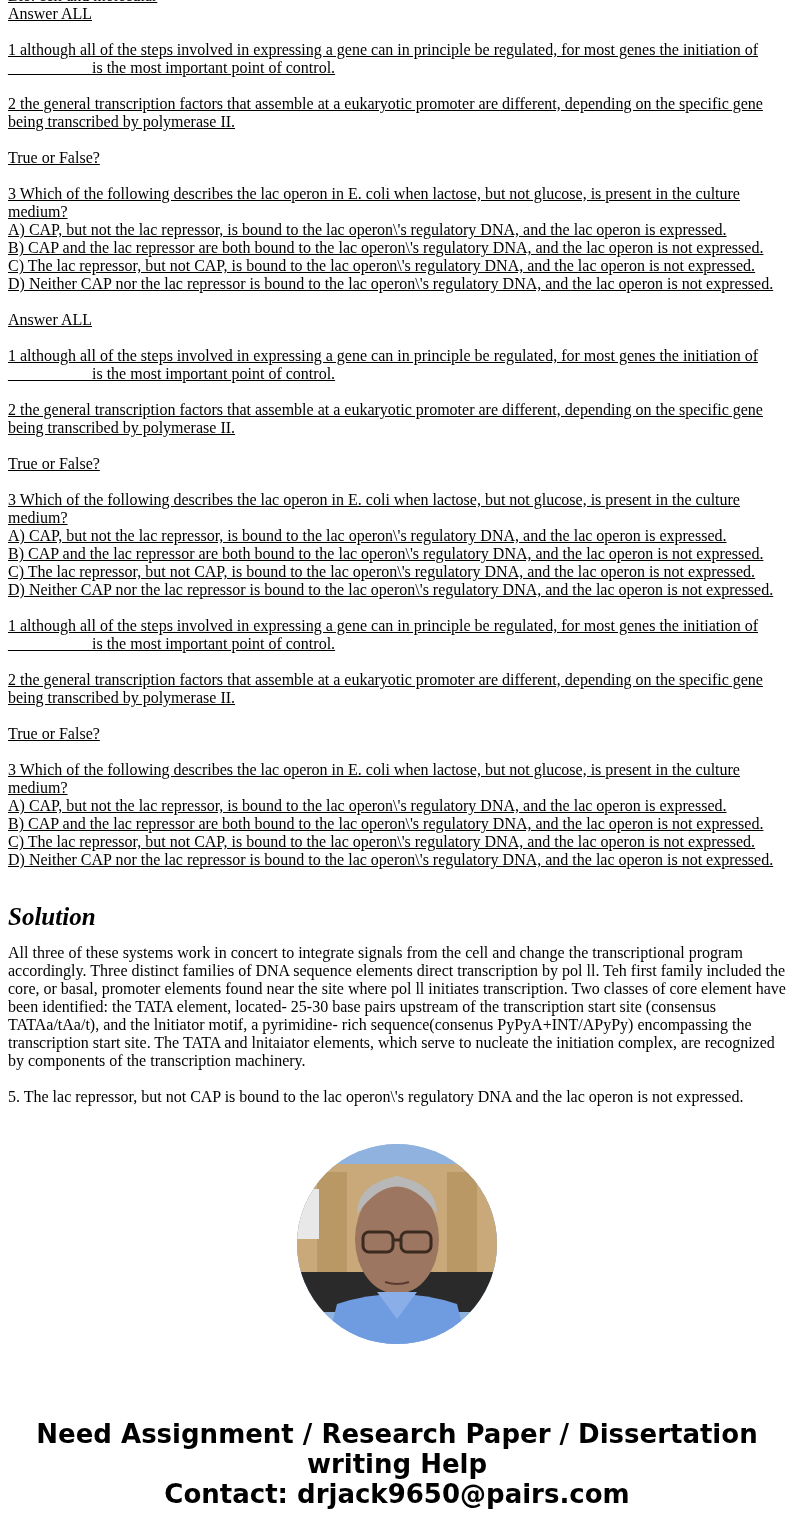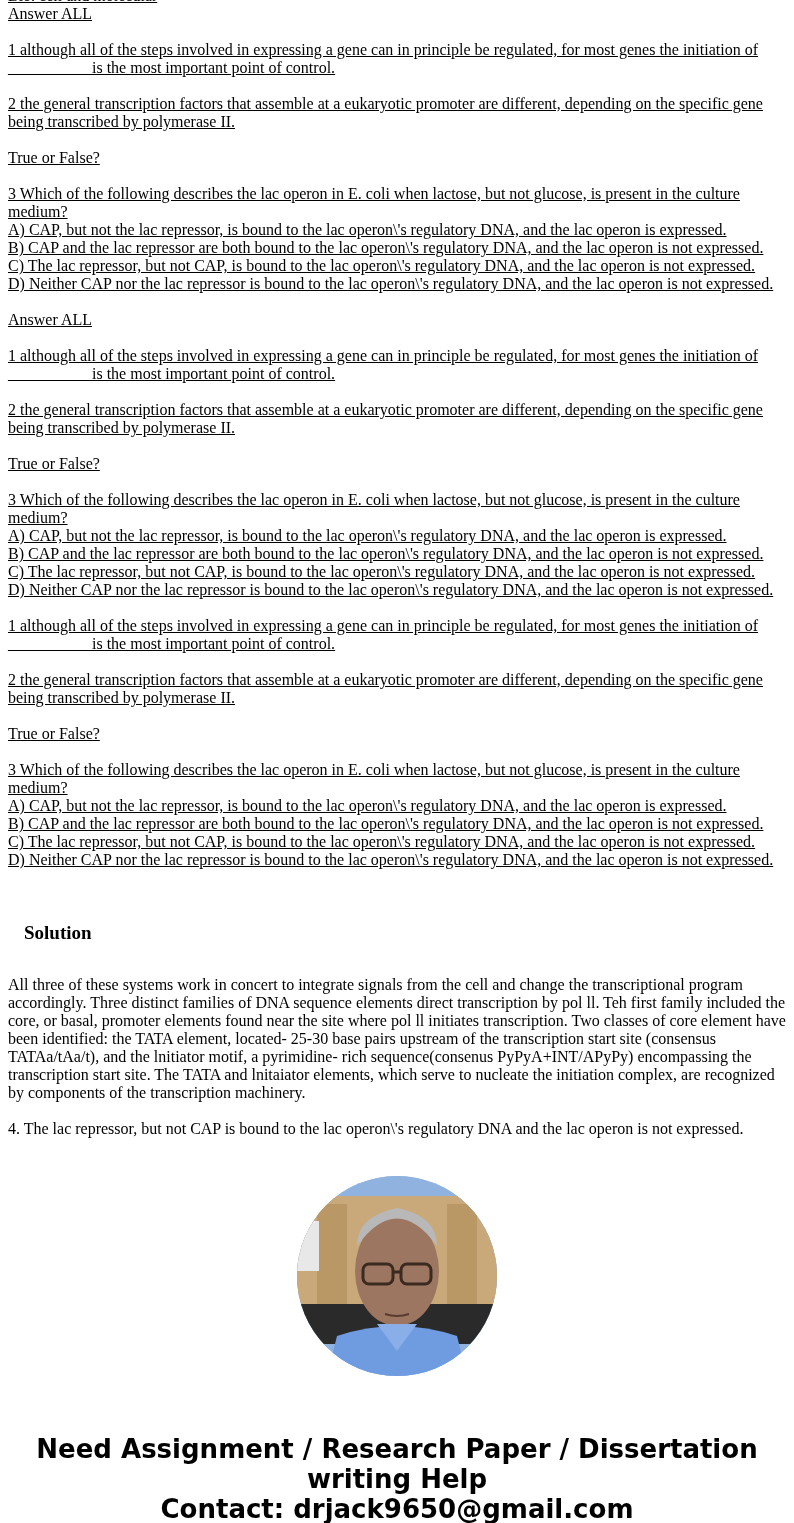--- a/index.html
+++ b/index.html
@@ -9,33 +9,33 @@
     font-size: 16px;
     line-height: 18px;
     color: #000;
     position: relative;
   }
   .wrap { padding: 0 8px; margin-top: -13px; }
   .line { display: block; min-height: 18px; white-space: pre-wrap; text-decoration: underline; }
   .gap { height: 18px; }
   h3.sol {
     font-family: "Liberation Serif", serif;
-    font-size: 19px; font-weight: bold; line-height: 22px;
-    margin: 16px; padding-top: 37px; padding-bottom: 16px;
+    font-size: 25px; font-weight: bold; line-height: 22px;
+    margin: 0; padding-top: 37px; padding-bottom: 16px; font-style: italic;
   }
   .para { margin: 0 0 18px 0; }
   .avatar-wrap { display: flex; justify-content: center; margin-top: 38px; }
   .avatar {
     width: 200px; height: 200px; border-radius: 50%; overflow: hidden;
     position: relative; background: #8fb3de;
   }
   .footer {
     font-family: "DejaVu Sans", sans-serif; font-weight: bold;
     font-size: 26px; line-height: 30px; text-align: center;
-    margin-top: 58px; padding: 0 20px;
+    margin-top: 75px; padding: 0 20px;
   }
 </style>
 </head>
 <body>
 
 <div class="wrap">
   <span class="line">Bio. cell and molecular</span>
 
   <div>
     <span class="line">Answer ALL</span>
@@ -90,21 +90,21 @@
     <span class="line">medium?</span>
     <span class="line">A) CAP, but not the lac repressor, is bound to the lac operon\'s regulatory DNA, and the lac operon is expressed.</span>
     <span class="line">B) CAP and the lac repressor are both bound to the lac operon\'s regulatory DNA, and the lac operon is not expressed.</span>
     <span class="line">C) The lac repressor, but not CAP, is bound to the lac operon\'s regulatory DNA, and the lac operon is not expressed.</span>
     <span class="line">D) Neither CAP nor the lac repressor is bound to the lac operon\'s regulatory DNA, and the lac operon is not expressed.</span>
   </div>
 
   <div>
     <h3 class="sol">Solution</h3>
     <p class="para">All three of these systems work in concert to integrate signals from the cell and change the transcriptional program accordingly. Three distinct families of DNA sequence elements direct transcription by pol ll. Teh first family included the core, or basal, promoter elements found near the site where pol ll initiates transcription. Two classes of core element have been identified: the TATA element, located- 25-30 base pairs upstream of the transcription start site (consensus TATAa/tAa/t), and the lnitiator motif, a pyrimidine- rich sequence(consenus PyPyA+INT/APyPy) encompassing the transcription start site. The TATA and lnitaiator elements, which serve to nucleate the initiation complex, are recognized by components of the transcription machinery.</p>
-    <p class="para">4. The lac repressor, but not CAP is bound to the lac operon\'s regulatory DNA and the lac operon is not expressed.</p>
+    <p class="para">5. The lac repressor, but not CAP is bound to the lac operon\'s regulatory DNA and the lac operon is not expressed.</p>
   </div>
 </div>
 
 <div class="avatar-wrap">
   <div class="avatar">
     <svg width="200" height="200" viewBox="0 0 200 200">
       <rect x="0" y="0" width="200" height="200" fill="#8fb3de"></rect>
       <rect x="0" y="20" width="200" height="110" fill="#c9a97a"></rect>
       <rect x="20" y="28" width="30" height="100" fill="#b99866"></rect>
       <rect x="150" y="28" width="30" height="100" fill="#b99866"></rect>
@@ -117,14 +117,14 @@
       <rect x="104" y="88" width="30" height="20" rx="6" fill="none" stroke="#3a2a20" stroke-width="3"></rect>
       <line x1="96" y1="96" x2="104" y2="96" stroke="#3a2a20" stroke-width="3"></line>
       <path d="M88 138 Q100 142 112 138" stroke="#5a3a30" stroke-width="2" fill="none"></path>
       <path d="M80 148 L100 175 L120 148" fill="#8aaee8"></path>
     </svg>
   </div>
 </div>
 
 <div class="footer">
   <div>Need Assignment / Research Paper / Dissertation writing Help</div>
-  <div>Contact: drjack9650@gmail.com</div>
+  <div>Contact: drjack9650@pairs.com</div>
 </div>
 
 </body></html>

